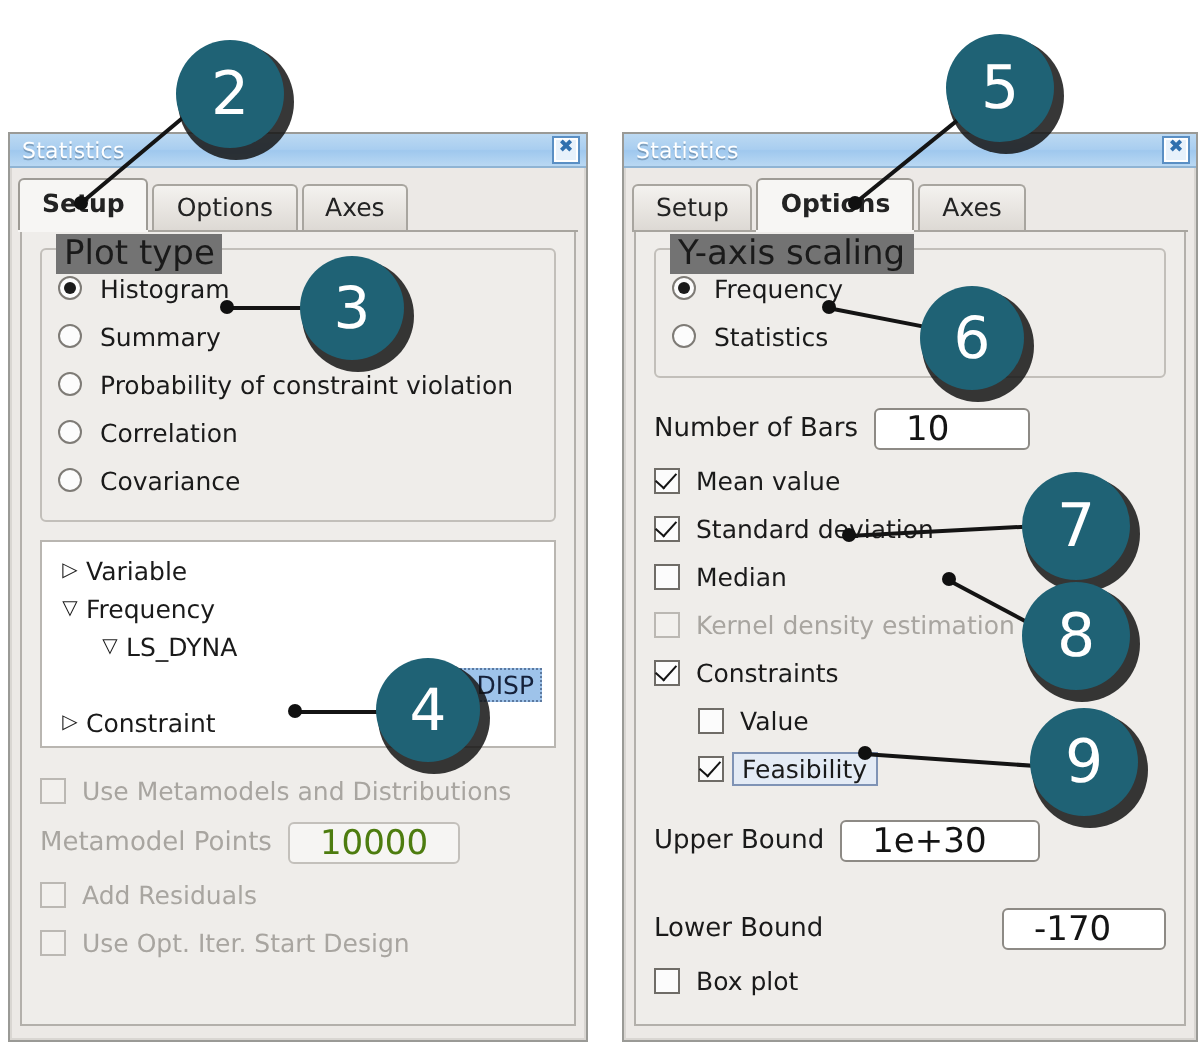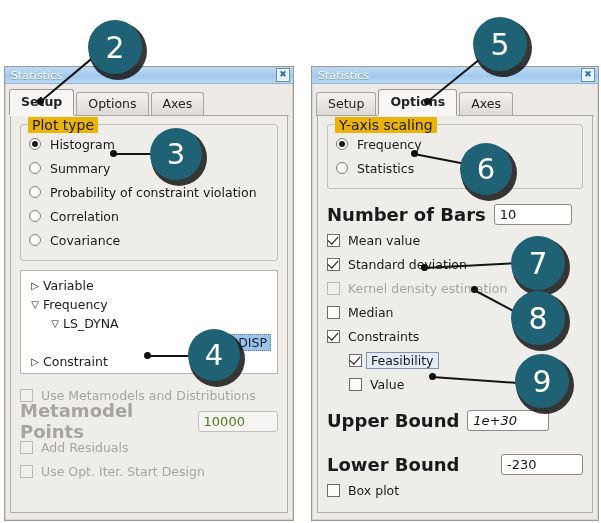--- a/index.html
+++ b/index.html
@@ -77,22 +77,22 @@
   }
 
   .groupbox{
     border:1px solid #c2bfba;border-radius:3px;
     padding:7px 8px 8px 8px;
     position:relative;
     margin-bottom:9px;
   }
   .groupbox > .legend{
     position:absolute;top:-8px;left:7px;
-    background:#eab308;padding:0 4px;
-    font-size:14px;color:#1a1a1a;
+    background:#737373;padding:0 4px;
+    font-size:17px;color:#1a1a1a;
   }
 
   
   .row{display:flex;align-items:center;height:24px;}
   .radio{
     width:12px;height:12px;border-radius:50%;
     border:1px solid #7e7b76;background:#fcfcfc;
     margin-right:9px;flex:none;position:relative;
     box-sizing:border-box;
   }
@@ -126,26 +126,26 @@
   .arrow{width:16px;flex:none;text-align:center;font-size:10px;color:#1a1a1a;}
   .tlabel{font-size:12.5px;}
   .tlabel.sel{
     background:#9ec3ea;border:1px dotted #5b79a0;
     padding:0 3px;margin-left:-3px;color:#15213a;
   }
 
   
   .field{
     border:1px solid #8d8a85;background:#ffffff;border-radius:3px;
-    height:21px;line-height:20px;padding:0 5px;
-    font-size:13px;box-sizing:border-box;color:#141414;
+    height:21px;line-height:20px;padding:0 15px;
+    font-size:17px;box-sizing:border-box;color:#141414;
   }
   .field.dim{border-color:#c3c0bb;color:#4d7c0f;background:#f6f5f3;}
   .fieldrow{display:flex;align-items:center;height:28px;}
-  .fieldrow .flbl{margin-right:8px;font-size:18px;font-weight:bold;}
+  .fieldrow .flbl{margin-right:8px;font-size:13px;}
   .fieldrow.disabled .flbl{color:#a8a5a0;}
 
   .focusbox{
     border:1px solid #7f93b5;background:#e4ebf5;
     padding:0 4px;margin-left:-4px;
   }
 
   
   .callout{
     position:absolute;border-radius:50%;
@@ -288,49 +288,49 @@
     </div>
 
     <div class="row">
       <span class="check on"></span>
       <span class="lbl">Mean value</span>
     </div>
     <div class="row">
       <span class="check on"></span>
       <span class="lbl">Standard deviation</span>
     </div>
+    <div class="row">
+      <span class="check"></span>
+      <span class="lbl">Median</span>
+    </div>
     <div class="row disabled">
       <span class="check"></span>
       <span class="lbl">Kernel density estimation</span>
-    </div>
-    <div class="row">
-      <span class="check"></span>
-      <span class="lbl">Median</span>
     </div>
     <div class="row">
       <span class="check on"></span>
       <span class="lbl">Constraints</span>
     </div>
 
+    <div class="row" style="padding-left:22px;">
+      <span class="check"></span>
+      <span class="lbl">Value</span>
+    </div>
     <div class="row" style="padding-left:22px;">
       <span class="check on"></span>
       <span class="lbl focusbox">Feasibility</span>
     </div>
-    <div class="row" style="padding-left:22px;">
-      <span class="check"></span>
-      <span class="lbl">Value</span>
-    </div>
 
     <div class="fieldrow" style="margin-top:10px;">
       <span class="flbl">Upper Bound</span>
-      <span class="field" style="width:82px;font-style:italic;">1e+30</span>
+      <span class="field" style="width:100px;">1e+30</span>
     </div>
     <div class="fieldrow" style="margin-top:16px;justify-content:space-between;">
       <span class="flbl">Lower Bound</span>
-      <span class="field" style="width:82px;">-230</span>
+      <span class="field" style="width:82px;">-170</span>
     </div>
 
     <div class="row">
       <span class="check"></span>
       <span class="lbl">Box plot</span>
     </div>
 
   </div>
 </div>
 

